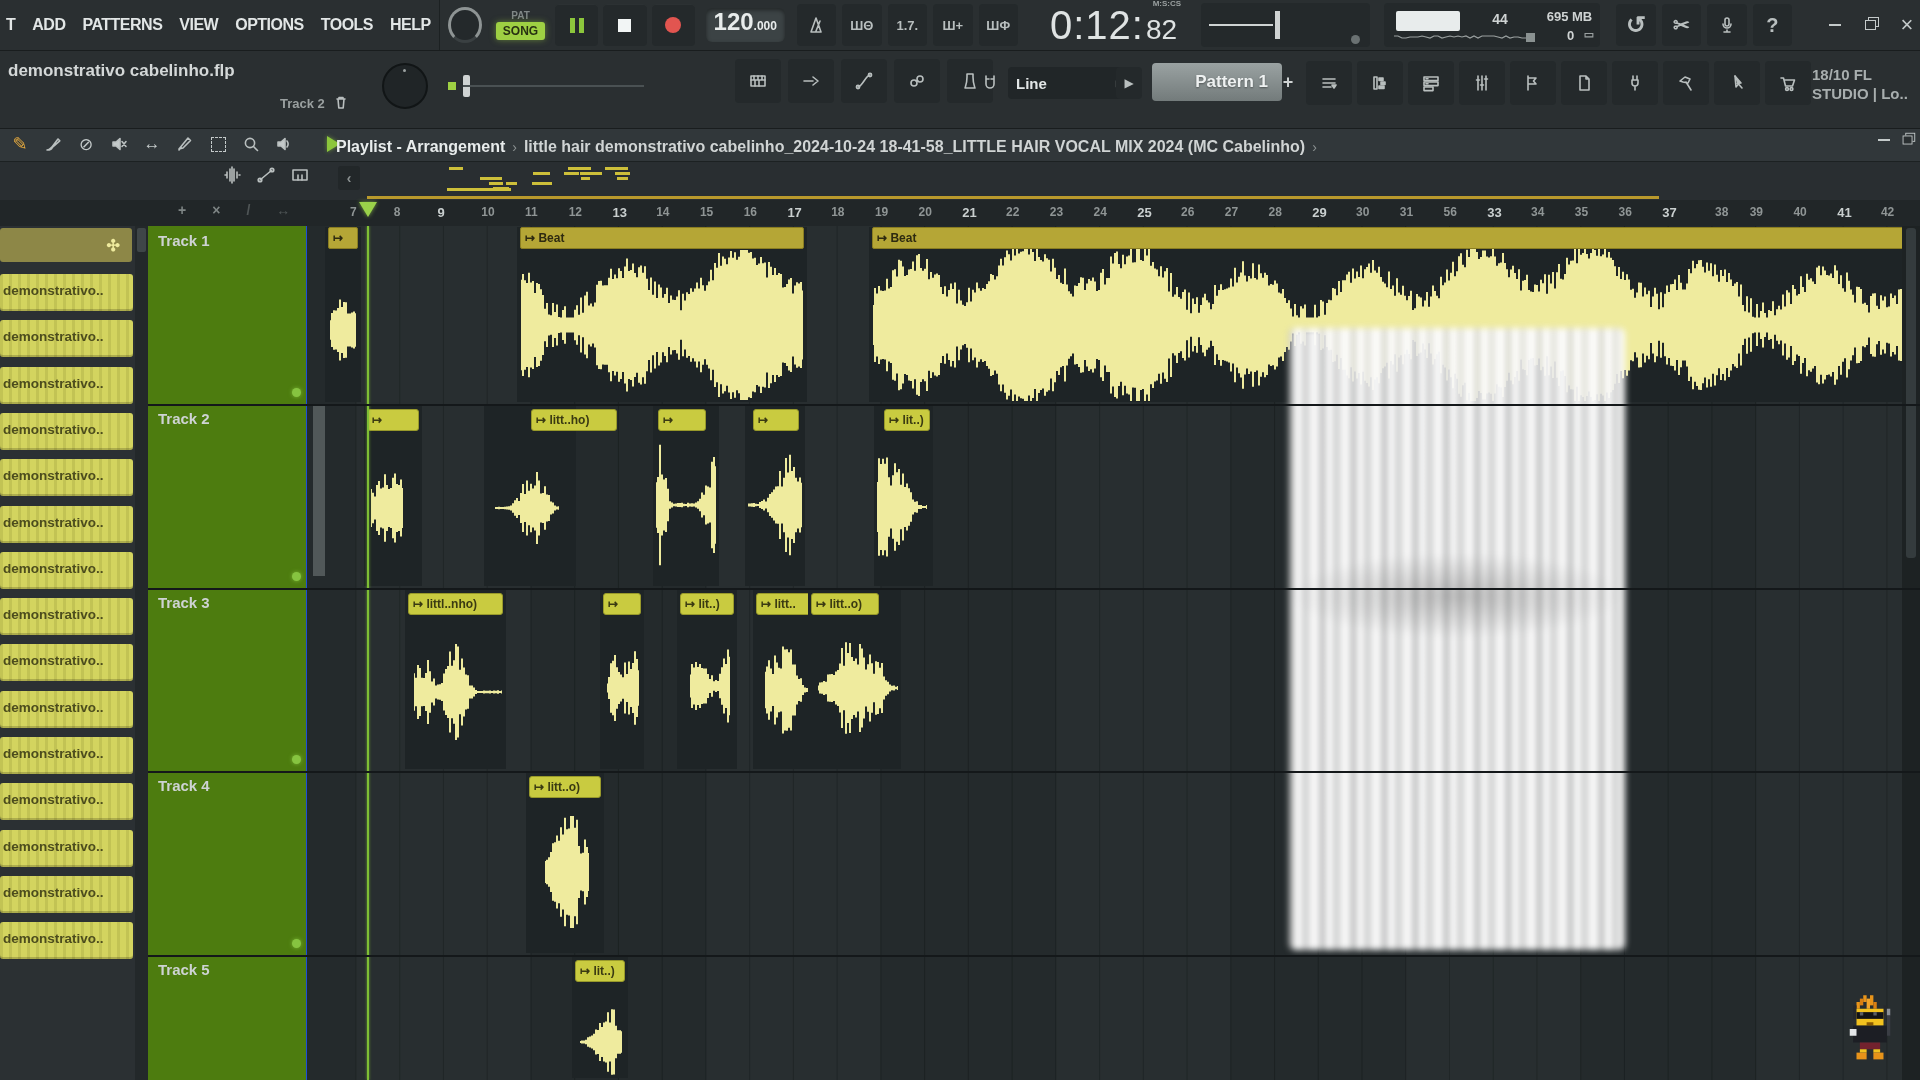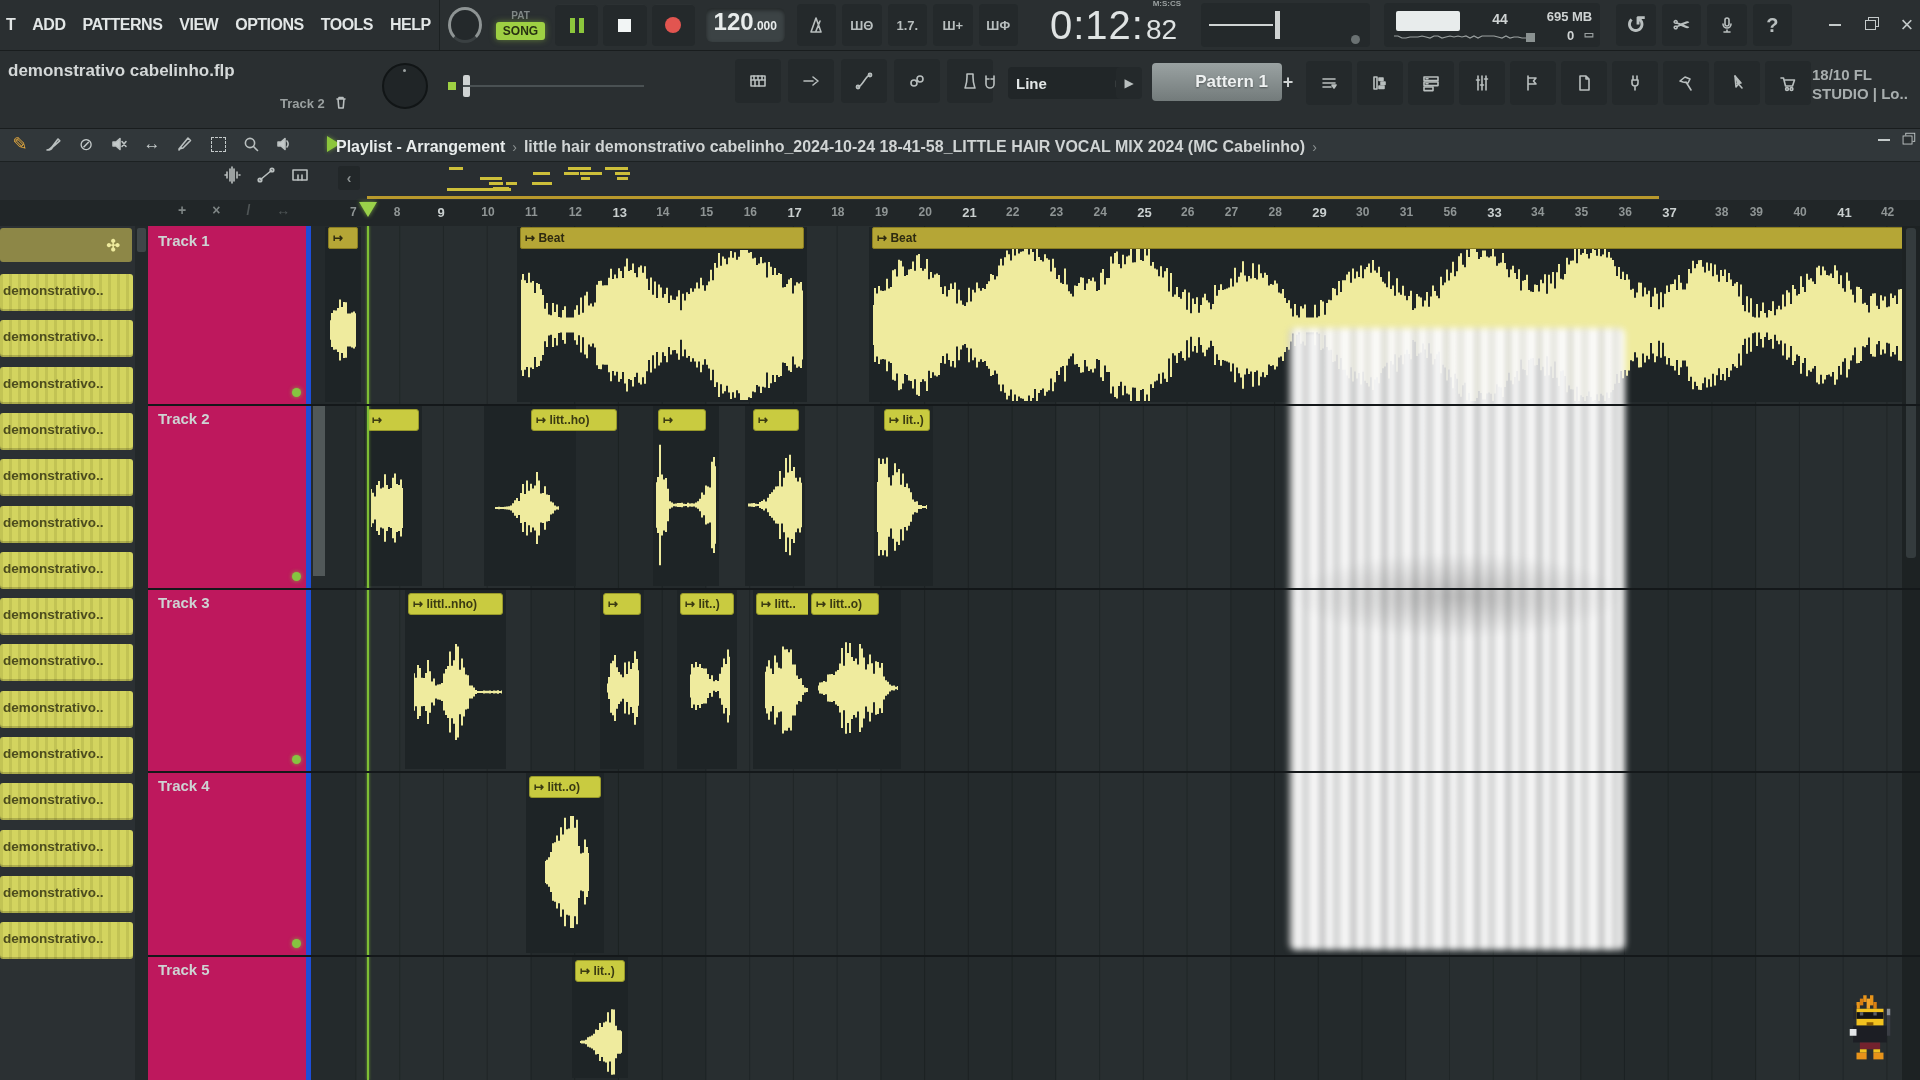--- a/index.html
+++ b/index.html
@@ -115,21 +115,21 @@
   .pk-head{position:absolute;left:0;top:2px;width:132px;height:34px;background:#8d8747;border-radius:3px;}
   .pk-head .mv{position:absolute;right:12px;top:8px;color:#efeb9e;font-weight:bold;}
   .pk-item{position:absolute;left:0;width:133px;height:37px;background:#d3d45f;border-radius:3px;
            box-shadow:inset 0 -2px 0 rgba(0,0,0,.18);overflow:hidden;}
   .pk-item span{position:absolute;left:3px;top:9px;font-size:13.5px;font-weight:bold;color:#4c4c1d;}
   .pk-item .tex{position:absolute;inset:0;background:
      repeating-linear-gradient(90deg,rgba(90,90,20,.28) 0 3px,transparent 3px 9px);
      opacity:.45;mix-blend-mode:multiply;}
   .gutter{position:absolute;left:135px;top:0;width:13px;height:854px;background:#23282a;}
   .gutter .thumb{position:absolute;left:2px;top:2px;width:9px;height:24px;background:#3f4648;border-radius:2px;}
-  .headers{position:absolute;left:148px;top:0;width:158px;height:854px;background:#be185d;border-right:5px solid #1d4ed8;}
+  .headers{position:absolute;left:148px;top:0;width:158px;height:854px;background:#4d7c0f;border-right:1px solid #1d4ed8;}
   .th-label{position:absolute;left:10px;font-size:15px;font-weight:bold;color:#ced3d3;}
   .th-dot{position:absolute;left:144px;width:9px;height:9px;border-radius:50%;background:#86c440;
           box-shadow:0 0 4px rgba(134,196,64,.8);}
   .lanes{position:absolute;left:306px;top:0;width:1614px;height:854px;overflow:hidden;}
   .rowsep{position:absolute;left:148px;width:1772px;height:2px;background:#14181a;}
   .clip-slot{position:absolute;background:#1e2426;}
   .clip-head{position:absolute;height:22px;border-radius:3px;font-size:12px;font-weight:bold;
              display:flex;align-items:center;padding:0 4px;white-space:nowrap;overflow:hidden;box-sizing:border-box;}
   .ch-t0{background:#b5a636;color:#2e2a10;border:1px solid #8a7d22;border-radius:2px;}
   .ch-v{background:#c9cb40;color:#3a3a12;border:1px solid #98992a;}

